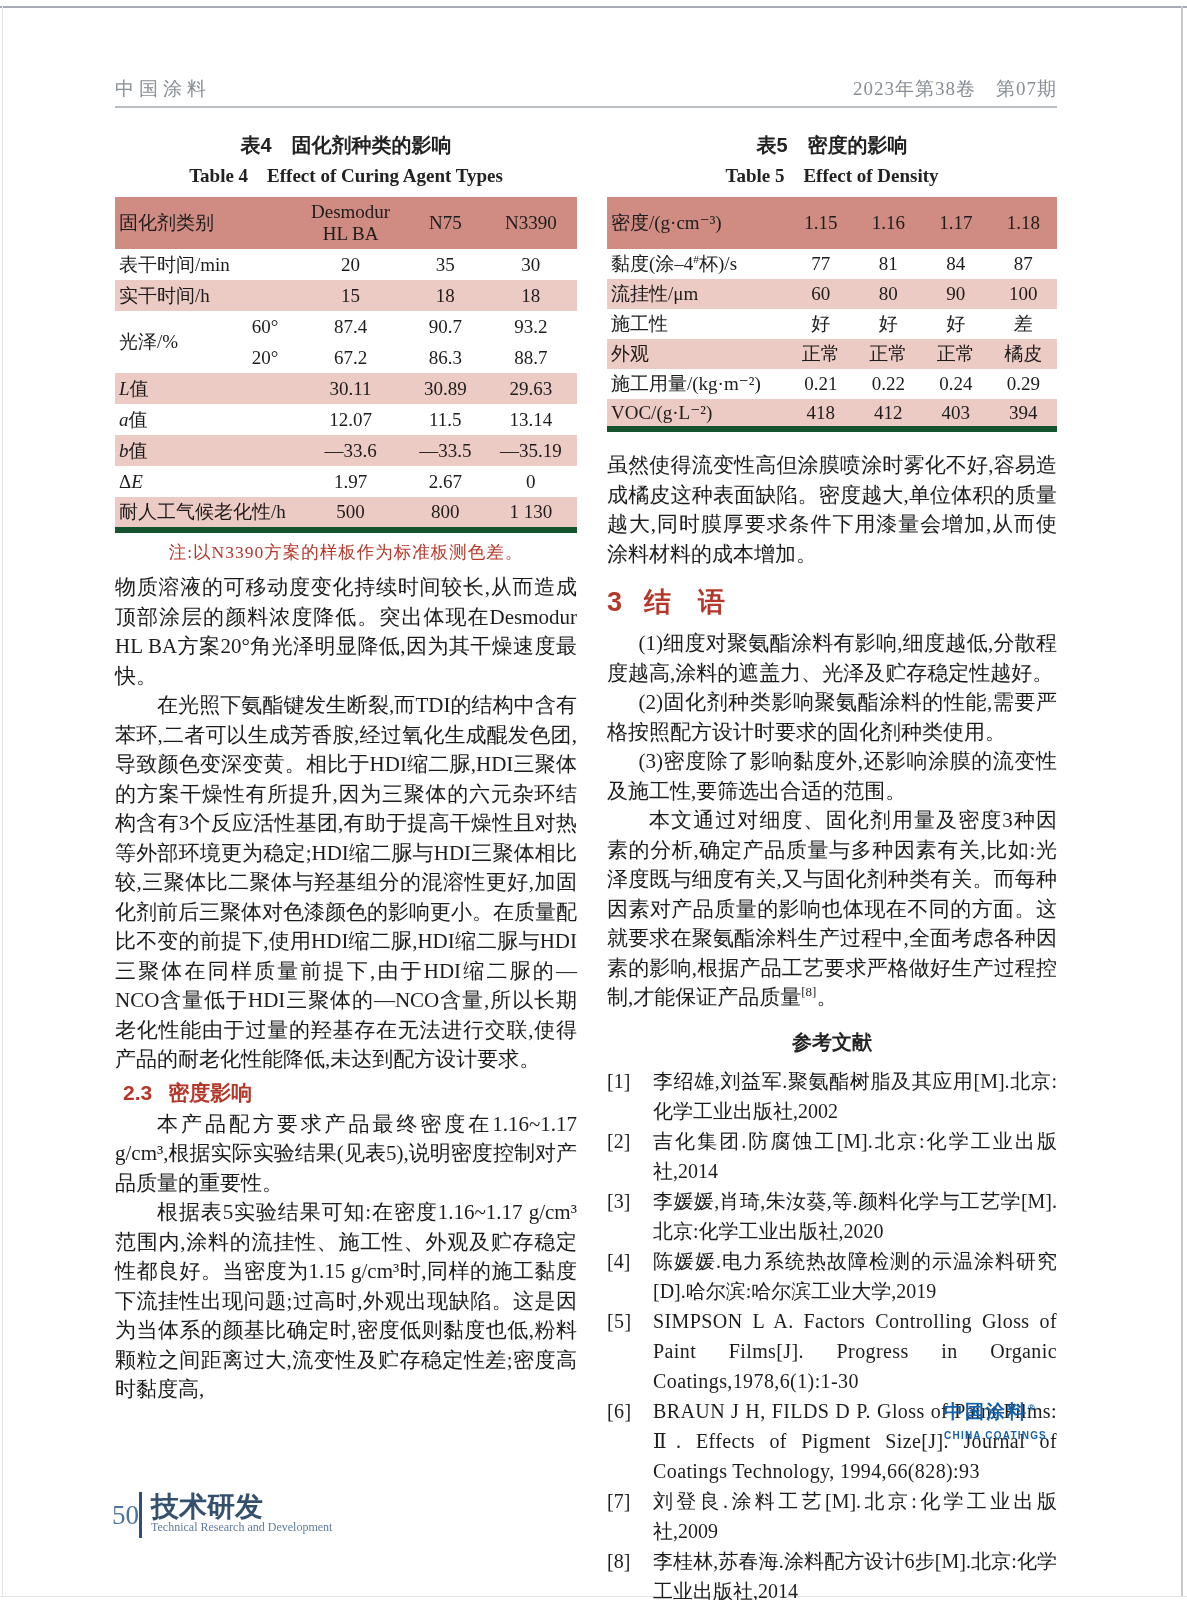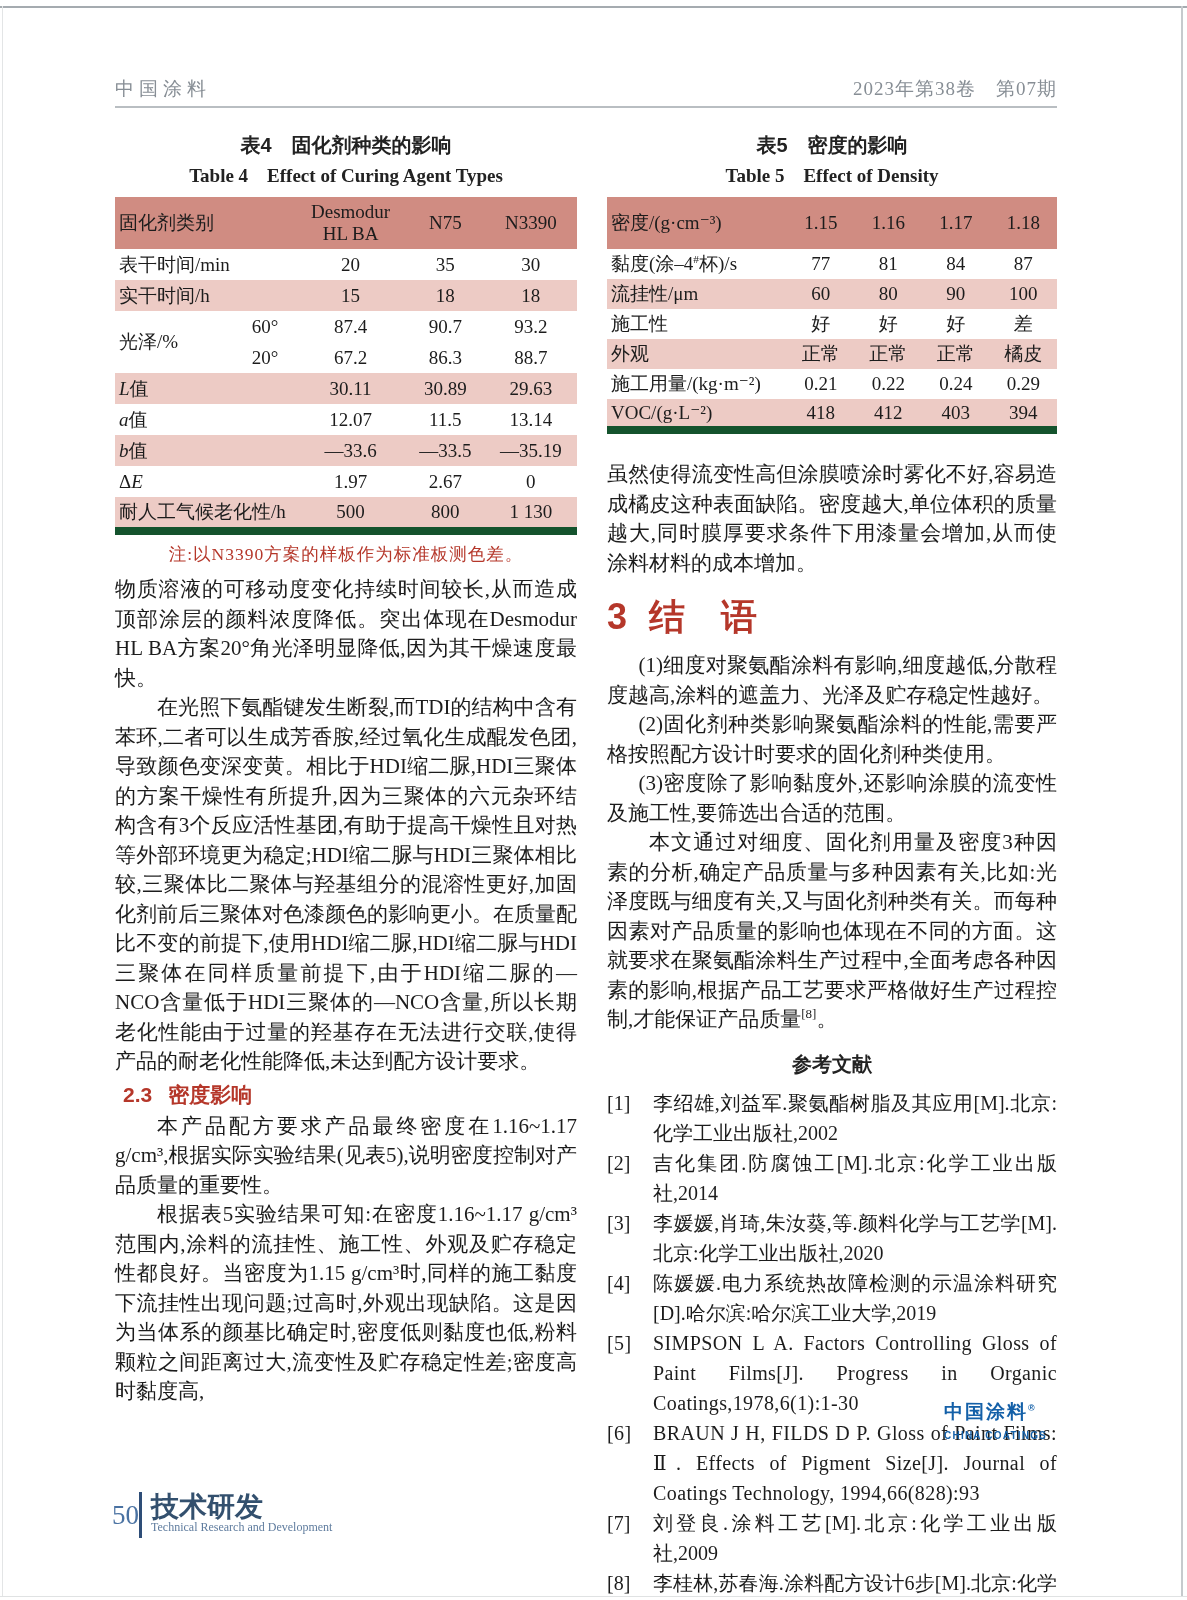--- a/index.html
+++ b/index.html
@@ -19,41 +19,41 @@
   .pg-header .issue { letter-spacing:1px; }
   .pg-rule { position:absolute; top:106px; left:115px; width:942px; border-top:2px solid #b9bec2; }
 
   .columns { position:absolute; top:128px; left:115px; width:942px; display:flex; gap:30px; }
   .col-left { width:462px; }
   .col-right { width:450px; }
 
   .cap-cn { text-align:center; font-weight:bold; font-size:20px; font-family:"Liberation Sans","DejaVu Sans",sans-serif; color:#222; margin-top:4px; }
   .cap-en { text-align:center; font-weight:bold; font-size:19px; margin:4px 0 8px; color:#222; }
 
-  table.tbl { width:100%; border-collapse:collapse; font-size:19px; border-bottom:8px solid #14532d; }
+  table.tbl { width:100%; border-collapse:collapse; font-size:19px; border-bottom:6px solid #14532d; }
   table.tbl td { padding:2px 4px; vertical-align:middle; }
   td.lbl { text-align:left; padding-left:8px; }
   td.val, td.ang { text-align:center; }
   tr.hdr td { background:#d08c82; height:52px; }
   tr.shade td { background:#edcbc5; }
   .t4 td { height:31px; }
   .t5 td { height:29px; }
   td i { font-style:italic; }
   td sup, .supn { vertical-align:super; font-size:0.6em; }
 
   .tnote { color:#b5372a; font-size:17.5px; text-align:center; margin:7px 0 9px; letter-spacing:1px; }
 
   p.body { font-size:21px; line-height:29.5px; text-align:justify; color:#1c1c1c; }
   p.ind { text-indent:2em; }
   p.ind15 { text-indent:1.5em; }
   sup.refmark { vertical-align:super; font-size:13px; line-height:0; }
 
   .h23 { color:#b5372a; font-weight:bold; font-size:21px; font-family:"Liberation Sans","DejaVu Sans",sans-serif; margin:4px 8px 3px; }
   .h23 .num { margin-right:16px; }
-  .h3 { color:#b5372a; font-weight:bold; font-size:36px; font-family:"Liberation Sans","DejaVu Sans",sans-serif; margin:15px 0 9px; }
+  .h3 { color:#b5372a; font-weight:bold; font-size:27px; font-family:"Liberation Sans","DejaVu Sans",sans-serif; margin:15px 0 9px; }
   .h3 .num { margin-right:22px; }
 
   .refs-title { text-align:center; font-weight:bold; font-size:20px; font-family:"Liberation Sans","DejaVu Sans",sans-serif; margin:16px 0 10px; color:#222; }
   .ref-item { position:relative; padding-left:46px; font-size:20px; line-height:30px; text-align:justify; }
   .ref-num { position:absolute; left:0; top:0; }
   .ref-item.en { letter-spacing:0.4px; }
 
   .logo { position:absolute; top:1398px; right:140px; color:#1460a8; font-family:"Liberation Sans","DejaVu Sans",sans-serif; }
   .logo-cn { font-size:19px; font-weight:bold; letter-spacing:2px; line-height:20px; }
   .logo-mark { font-size:9px; vertical-align:super; }
@@ -229,21 +229,21 @@
         <tr class="shade">
           <td class="lbl"><span>VOC/(g·L⁻²)</span><sup></sup><span></span></td>
           <td class="val">418</td>
           <td class="val">412</td>
           <td class="val">403</td>
           <td class="val">394</td>
         </tr>
         </tbody>
       </table>
 
-      <p class="body" style="margin-top:26px">虽然使得流变性高但涂膜喷涂时雾化不好,容易造成橘皮这种表面缺陷。密度越大,单位体积的质量越大,同时膜厚要求条件下用漆量会增加,从而使涂料材料的成本增加。</p>
+      <p class="body" style="margin-top:19px">虽然使得流变性高但涂膜喷涂时雾化不好,容易造成橘皮这种表面缺陷。密度越大,单位体积的质量越大,同时膜厚要求条件下用漆量会增加,从而使涂料材料的成本增加。</p>
 
       <div class="h3">
         <span class="num">3</span><span>结　语</span>
       </div>
 
       <p class="body ind15">(1)细度对聚氨酯涂料有影响,细度越低,分散程度越高,涂料的遮盖力、光泽及贮存稳定性越好。</p>
       <p class="body ind15">(2)固化剂种类影响聚氨酯涂料的性能,需要严格按照配方设计时要求的固化剂种类使用。</p>
       <p class="body ind15">(3)密度除了影响黏度外,还影响涂膜的流变性及施工性,要筛选出合适的范围。</p>
       <p class="body ind"><span>本文通过对细度、固化剂用量及密度3种因素的分析,确定产品质量与多种因素有关,比如:光泽度既与细度有关,又与固化剂种类有关。而每种因素对产品质量的影响也体现在不同的方面。这就要求在聚氨酯涂料生产过程中,全面考虑各种因素的影响,根据产品工艺要求严格做好生产过程控制,才能保证产品质量</span><sup class="refmark">[8]</sup><span>。</span></p>
 

